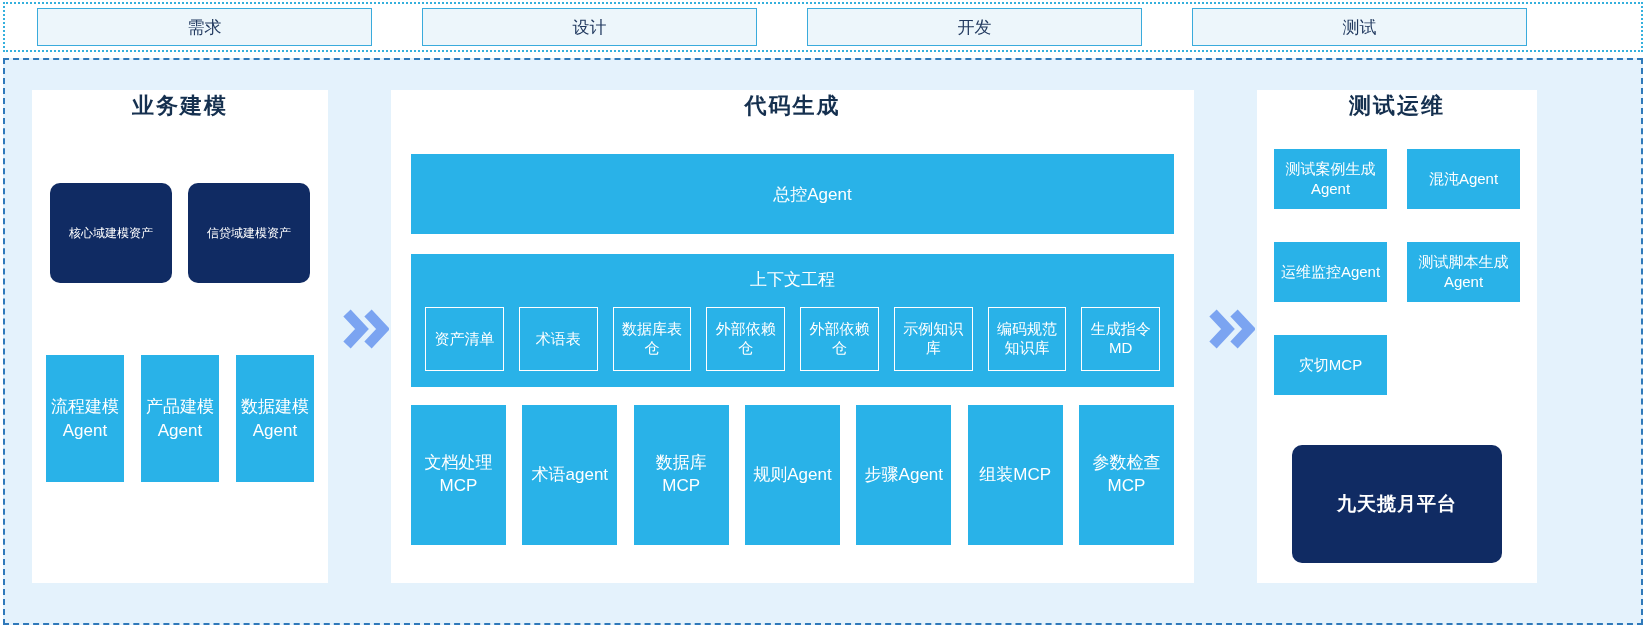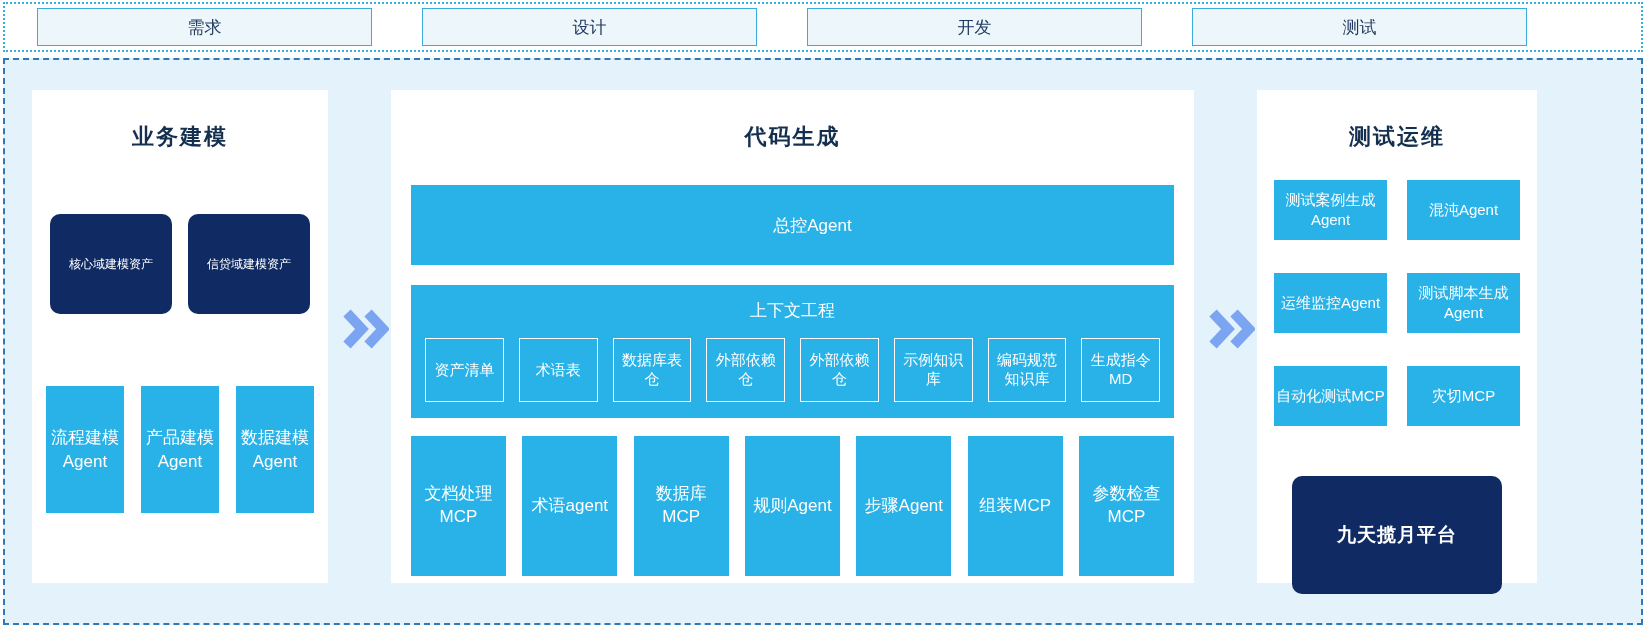--- a/index.html
+++ b/index.html
@@ -13,21 +13,21 @@
     display: flex; align-items: center; gap: 50px; padding-left: 32px; }
   .stage-box { width: 335px; height: 38px; background: #edf6fb; border: 1px solid #3aabdc;
     display: flex; align-items: center; justify-content: center;
     font-size: 17px; color: #21395f; text-align: center; }
 
   
   .main { position: absolute; left: 3px; top: 58px; width: 1640px; height: 567px;
     border: 2px dashed #2f79ba; background: #e4f2fc; }
 
   .panel { position: absolute; top: 30px; height: 493px; background: #ffffff; }
-  .panel-title { text-align: center; margin-top: 32px; font-size: 22px; font-weight: bold;
+  .panel-title { text-align: center; margin-top: 1px; font-size: 22px; font-weight: bold;
     color: #15304f; letter-spacing: 2px; }
 
   .cyan { background: #29b2e8; color: #ffffff; padding-left: 40px; }
   .navy { background: #102b63; color: #ffffff; }
 
   
   .panel-business { left: 27px; width: 296px; }
   .asset-row { display: flex; justify-content: center; gap: 16px; margin-top: 62px; }
   .asset-box { width: 122px; height: 100px; border-radius: 10px;
     display: flex; align-items: center; justify-content: center; text-align: center;
@@ -133,20 +133,19 @@
       <path d="M27 5 L42 21 L27 37" fill="none" stroke="#7ba4f1" stroke-width="10"></path>
     </svg>
 
     <div class="panel panel-testops">
       <div class="panel-title">测试运维</div>
       <div class="testops-grid">
         <div class="grid-box cyan">测试案例生成Agent</div>
         <div class="grid-box cyan">混沌Agent</div>
         <div class="grid-box cyan">运维监控Agent</div>
         <div class="grid-box cyan">测试脚本生成Agent</div>
-        <div class="grid-box cyan">自动化测试MCP</div>
         <div class="grid-box cyan">灾切MCP</div>
       </div>
       <div class="platform-box navy">九天揽月平台</div>
     </div>
 
   </div>
 </div>
 
 </body></html>

